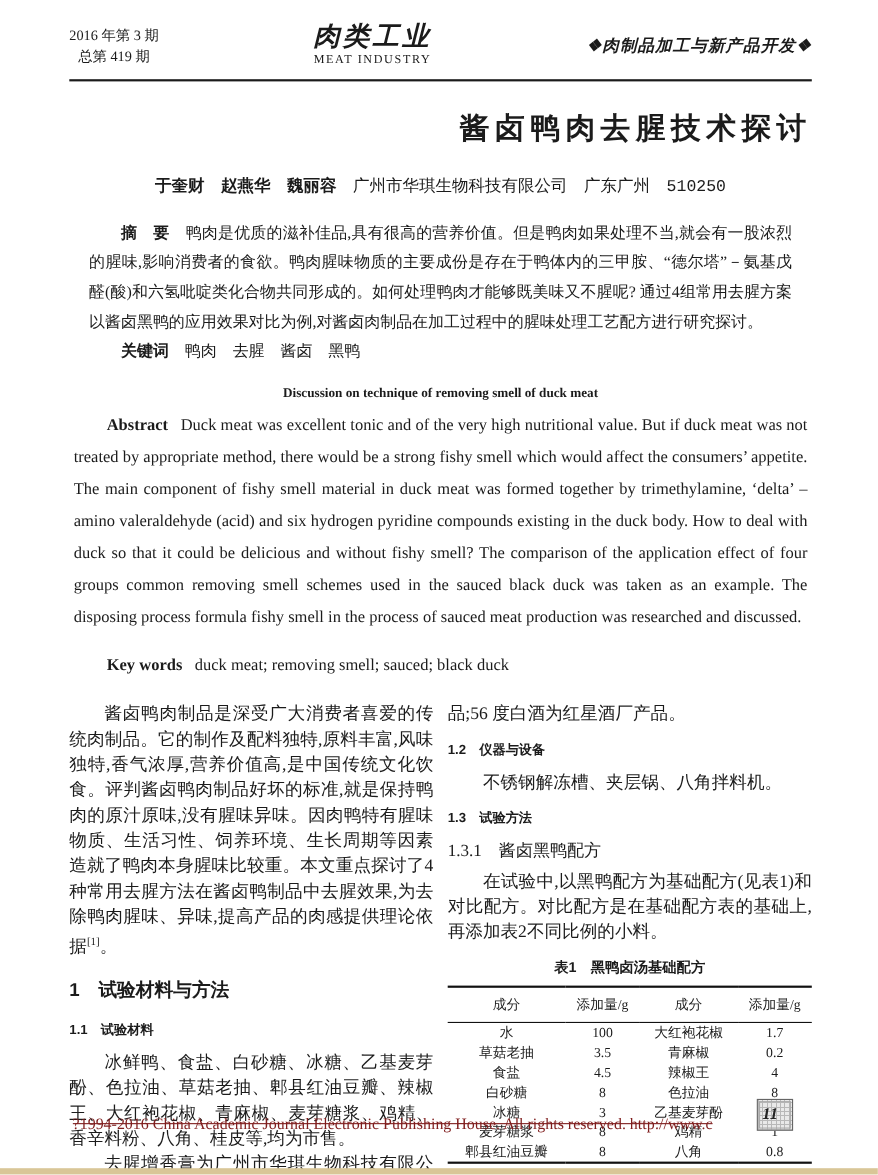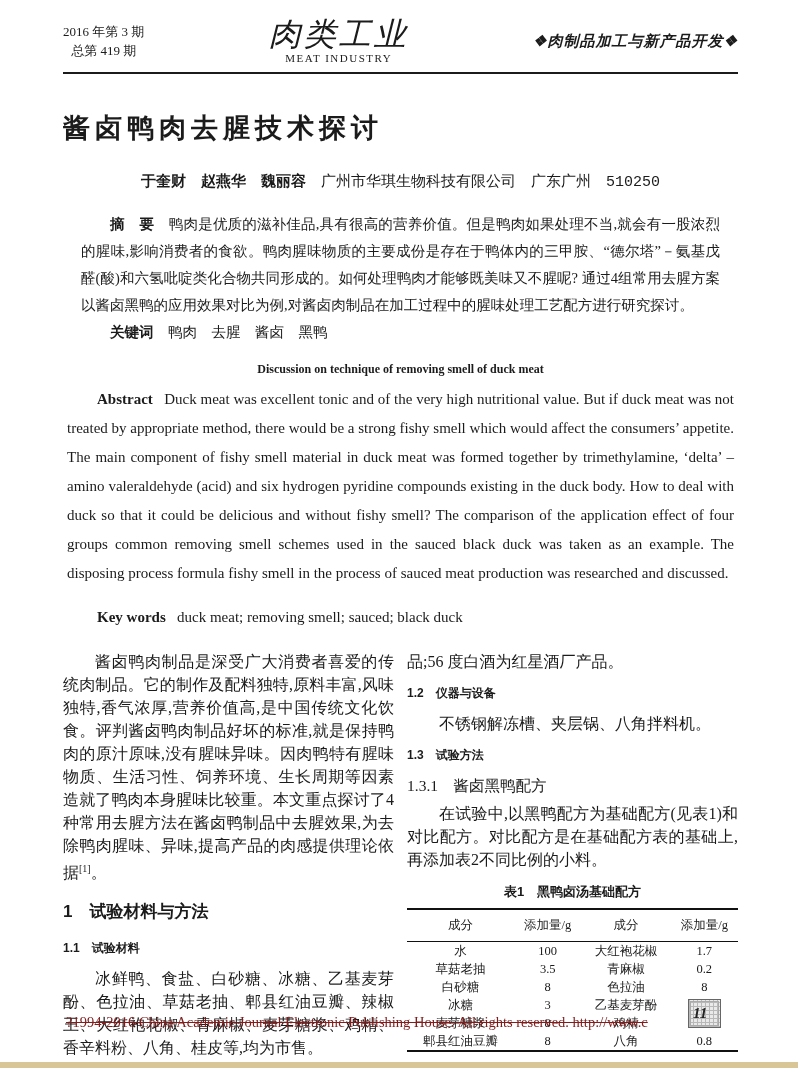--- a/index.html
+++ b/index.html
@@ -12,26 +12,26 @@
   .edge-right  { position:absolute; top:0; right:0; width:7px; height:100%; background:#d9c697; }
   .edge-bottom { position:absolute; bottom:0; left:0; width:100%; height:6px; background:#d9c697; }
 
   .content { position:absolute; left:63px; top:16px; width:675px; }
 
   
   .header { display:flex; justify-content:space-between; align-items:center;
             padding-bottom:6px; border-bottom:2px solid #1b1b1b; height:50px; }
   .issue { font-size:13px; line-height:1.5; text-align:center; }
   .logo  { text-align:center; }
-  .logo-cn { font-size:32px; font-weight:normal; font-style:italic; letter-spacing:3px; line-height:1; }
+  .logo-cn { font-size:24px; font-weight:bold; font-style:italic; letter-spacing:3px; line-height:1; }
   .logo-en { font-size:11px; letter-spacing:1.5px; margin-top:2px; }
   .col-title { font-size:15px; font-weight:bold; font-style:italic; letter-spacing:1px; }
 
   
-  .title { margin-top:36px; text-align:left; font-size:27px; font-weight:bold;
+  .title { margin-top:24px; text-align:right; font-size:27px; font-weight:bold;
            letter-spacing:5px; font-family:"Liberation Sans","DejaVu Sans",sans-serif; }
   .authors { margin-top:26px; text-align:center; font-size:15px;font-family:Liberation Mono, monospace; }
   .authors .names { font-weight:bold; }
 
   
   .cn-abs { margin:20px 18px 0 18px; font-size:14.5px; line-height:27px; text-align:justify; }
   .cn-abs p { margin:0; text-indent:2em; }
   .lbl { font-weight:bold; font-family:"Liberation Sans","DejaVu Sans",sans-serif; }
 
   
@@ -154,20 +154,26 @@
                 <td>1.7</td>
               </tr>
 
               <tr>
                 <td>草菇老抽</td>
                 <td>3.5</td>
                 <td>青麻椒</td>
                 <td>0.2</td>
               </tr>
 
+              <tr>
+                <td>食盐</td>
+                <td>4.5</td>
+                <td>辣椒王</td>
+                <td>4</td>
+              </tr>
 
               <tr>
                 <td>白砂糖</td>
                 <td>8</td>
                 <td>色拉油</td>
                 <td>8</td>
               </tr>
 
               <tr>
                 <td>冰糖</td>

